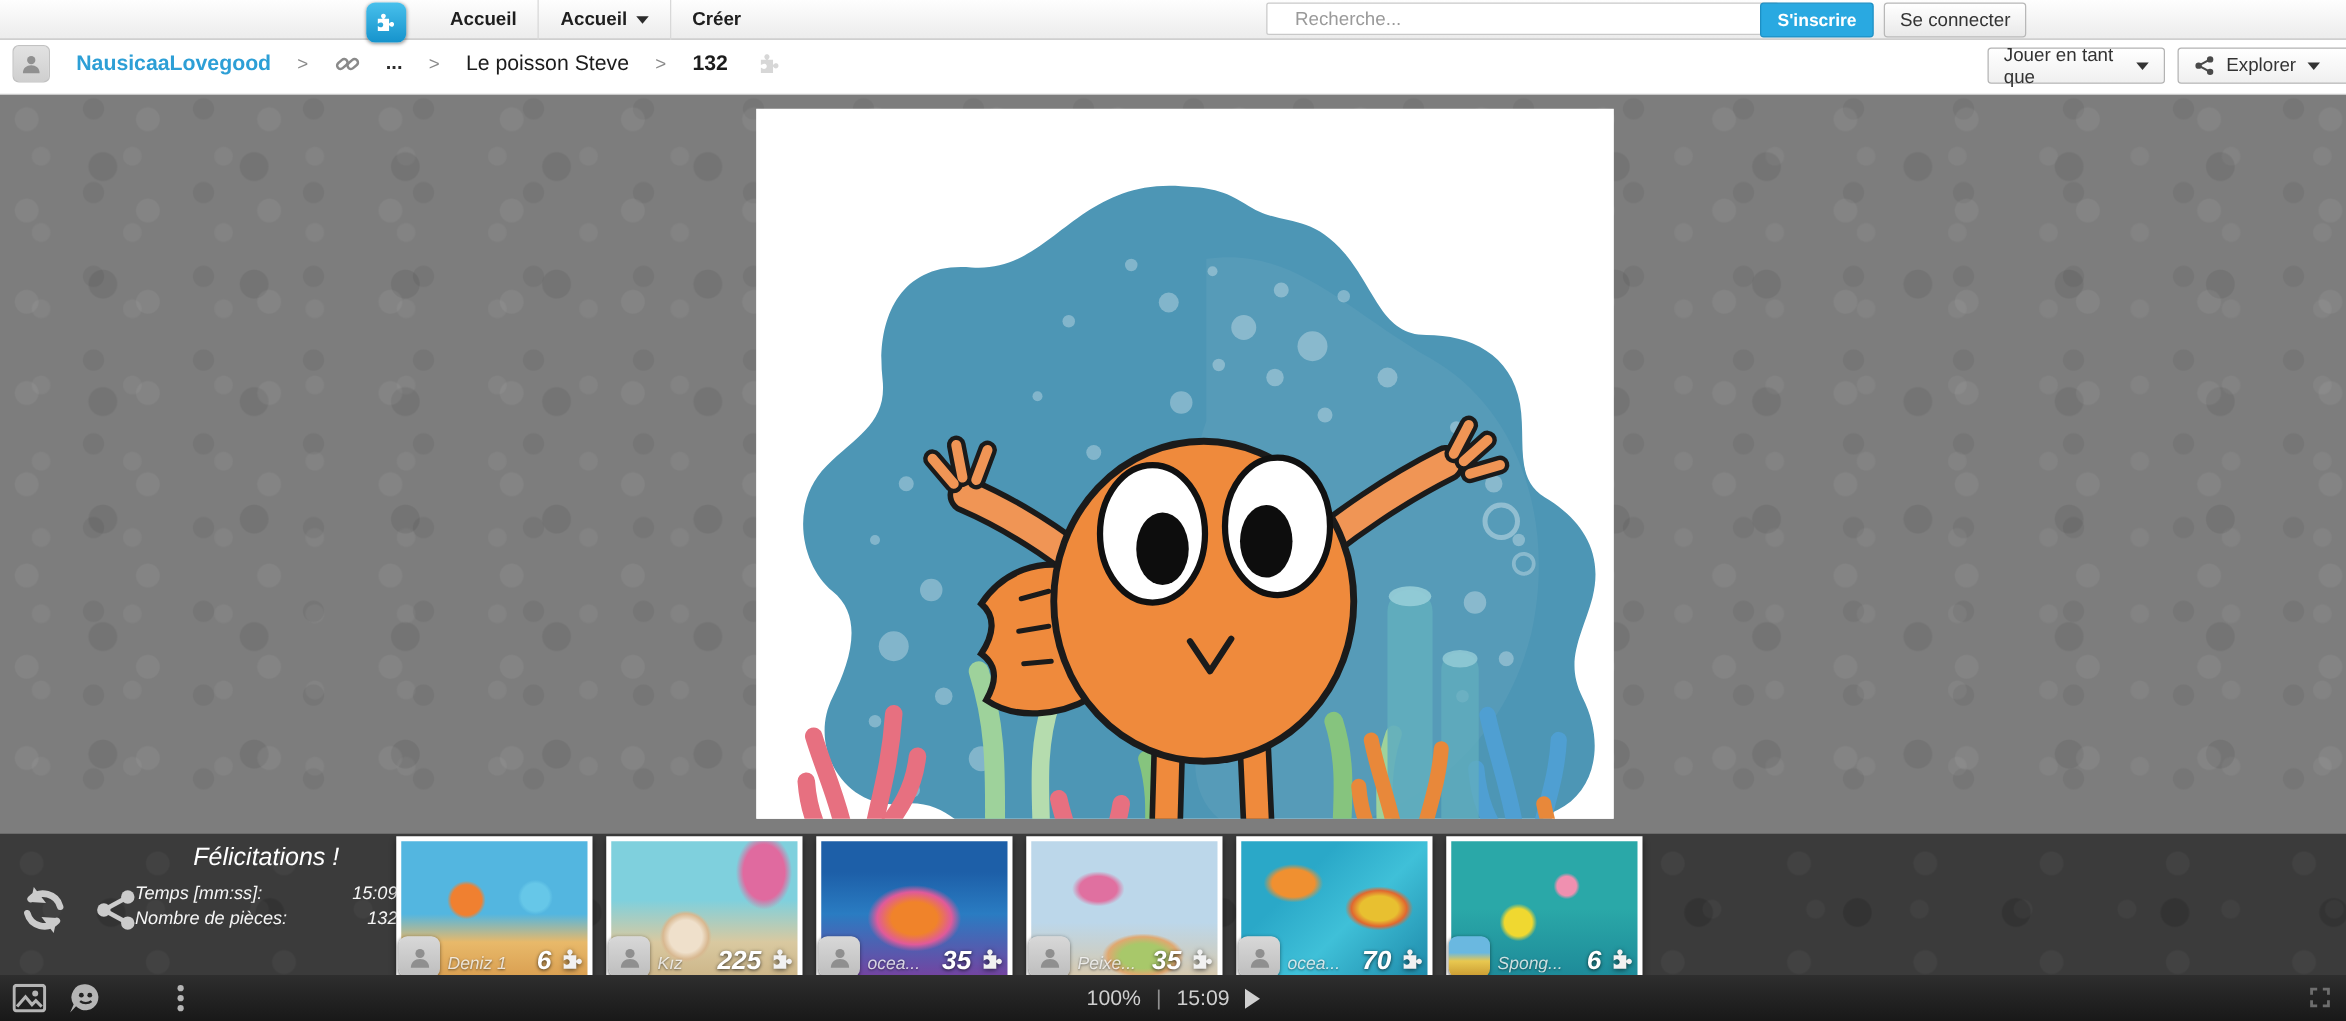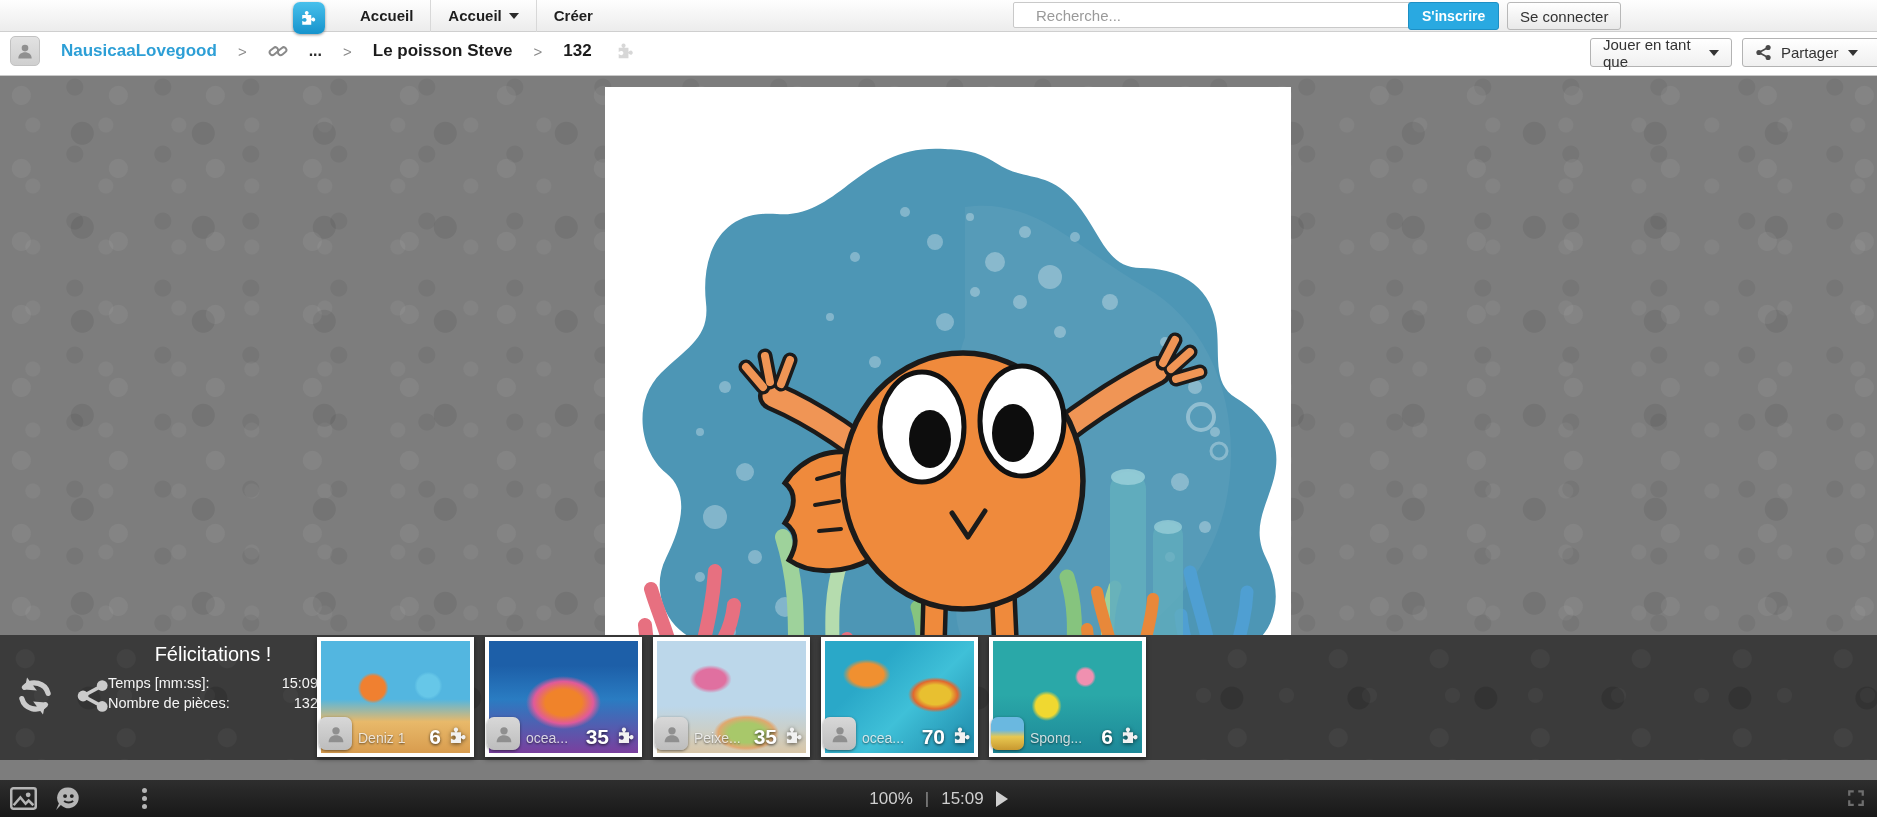--- a/index.html
+++ b/index.html
@@ -31,45 +31,45 @@
 
   
   .crumb-bar{position:absolute;top:31px;left:0;width:100%;height:44px;background:#fff;
     border-bottom:1px solid #c9c9c9;z-index:20;}
   .crumb{position:absolute;left:10px;top:0;height:40px;display:flex;align-items:center;gap:21px;}
   .avatar-sq{width:28px;height:28px;border-radius:5px;background:linear-gradient(#e2e2e2,#cfcfcf);
     border:1px solid #c2c2c2;display:flex;align-items:center;justify-content:center;}
   .crumb-user{color:#2d9fd6;font-weight:bold;font-size:17px;cursor:pointer;}
   .crumb-sep{color:#8a8a8a;font-size:15px;}
   .crumb-ellipsis{color:#2b2b2b;font-weight:bold;font-size:16px;cursor:pointer;}
-  .crumb-title{color:#1c1c1c;font-weight:bold;font-size:17px;}
+  .crumb-title{color:#1c1c1c;font-weight:normal;font-size:17px;}
   .crumb-count{color:#1c1c1c;font-weight:bold;font-size:17px;}
   .crumb-btn{position:absolute;top:7px;height:29px;background:linear-gradient(#ffffff,#f0f0f0);
     border:1px solid #b3b3b3;border-radius:3px;color:#333;font-size:15px;display:flex;
     align-items:center;gap:9px;padding:0 12px;cursor:pointer;box-sizing:border-box;}
   .crumb-btn .chev{border-top-color:#333;}
 
   
   .main-area{position:absolute;top:75px;left:0;width:100%;height:580px;background-color:#7d7d7d;
     background-image:
       radial-gradient(circle at 22% 28%, rgba(255,255,255,.055) 0 9px, transparent 10px),
       radial-gradient(circle at 68% 62%, rgba(0,0,0,.075) 0 11px, transparent 12px),
       radial-gradient(circle at 45% 82%, rgba(255,255,255,.045) 0 7px, transparent 8px),
       radial-gradient(circle at 85% 18%, rgba(0,0,0,.06) 0 8px, transparent 9px);
     background-size:97px 73px,121px 94px,73px 61px,88px 67px;}
   .puzzle-img{position:absolute;left:605px;top:12px;width:686px;height:568px;background:#fff;
     overflow:hidden;}
 
   
-  .panel{position:absolute;top:635px;left:0;width:100%;height:125px;background-color:#3b3b3b;
+  .panel{position:absolute;top:667px;left:0;width:100%;height:125px;background-color:#3b3b3b;
     background-image:
       radial-gradient(circle at 25% 30%, rgba(255,255,255,.035) 0 9px, transparent 10px),
       radial-gradient(circle at 70% 65%, rgba(0,0,0,.13) 0 11px, transparent 12px),
       radial-gradient(circle at 50% 85%, rgba(255,255,255,.03) 0 7px, transparent 8px);
-    background-size:101px 79px,127px 97px,83px 71px;z-index:10;}
+    background-size:101px 79px,127px 97px,83px 71px;z-index:10;font-style:italic;}
   .panel-icons{position:absolute;left:14px;top:40px;display:flex;gap:20px;align-items:center;}
   .panel-icon{cursor:pointer;}
   .congrats{position:absolute;left:108px;top:5px;width:210px;color:#fff;}
   .congrats-title{font-size:20px;text-align:center;margin:3px 0 9px;font-weight:normal;color:#fff;}
   .stat-row{display:flex;justify-content:space-between;font-size:14.5px;color:#f5f5f5;margin:4px 0;}
 
   
   .thumbs{position:absolute;left:317px;top:2px;display:flex;gap:11px;}
   .thumb{width:157px;height:120px;background:#fff;padding:4px;box-sizing:border-box;position:relative;
     box-shadow:0 2px 5px rgba(0,0,0,.45);cursor:pointer;flex:none;}
@@ -193,21 +193,21 @@
         <g fill="#4a4a4a">
             <circle cx="18.5" cy="5" r="3.6"></circle>
             <circle cx="5.5" cy="12" r="3.6"></circle>
             <circle cx="18.5" cy="19" r="3.6"></circle>
           </g>
         <g stroke="#4a4a4a" stroke-width="2.4">
             <line x1="5.5" y1="12" x2="18.5" y2="5"></line>
             <line x1="5.5" y1="12" x2="18.5" y2="19"></line>
           </g>
       </svg>
-      <span>Partager</span>
+      <span>Explorer</span>
       <span class="chev"></span>
     </div>
   </div>
 
   <div class="main-area">
     <div class="puzzle-img">
       
       <svg width="686" height="686" viewBox="0 0 686 686">
         <rect width="686" height="686" fill="#ffffff"></rect>
 
@@ -371,20 +371,34 @@
               <path d="M4 21c0-5 3.6-7.6 8-7.6s8 2.6 8 7.6z" fill="#8f8f8f"></path>
             </svg>
         </span>
         <span class="thumb-label">Deniz 1</span>
         <span class="thumb-count">6</span>
         <svg class="thumb-puzzle" width="27" height="27" viewBox="0 0 64 64">
             <path fill="#f1f1f1" d="M14 24h10.5c-3.5-2.6-4.6-5.4-2.9-8.3 1.8-3.2 6.9-3.2 8.7 0 1.7 2.9.6 5.7-2.9 8.3H38v10.6c2.6-3.5 5.4-4.6 8.3-2.9 3.2 1.8 3.2 6.9 0 8.7-2.9 1.7-5.7.6-8.3-2.9V50H14V39.4c3.5 2.6 6.3 3.7 9.2 2 3.2-1.8 3.2-6.9 0-8.7-2.9-1.7-5.7-.6-9.2 2z"></path>
           </svg>
       </div>
 
+      <div class="thumb">
+        <div class="thumb-img t3"></div>
+        <span class="thumb-ava">
+          <svg width="22" height="22" viewBox="0 0 24 24">
+              <circle cx="12" cy="8.5" r="4" fill="#8f8f8f"></circle>
+              <path d="M4 21c0-5 3.6-7.6 8-7.6s8 2.6 8 7.6z" fill="#8f8f8f"></path>
+            </svg>
+        </span>
+        <span class="thumb-label">Kız</span>
+        <span class="thumb-count">225</span>
+        <svg class="thumb-puzzle" width="27" height="27" viewBox="0 0 64 64">
+            <path fill="#f1f1f1" d="M14 24h10.5c-3.5-2.6-4.6-5.4-2.9-8.3 1.8-3.2 6.9-3.2 8.7 0 1.7 2.9.6 5.7-2.9 8.3H38v10.6c2.6-3.5 5.4-4.6 8.3-2.9 3.2 1.8 3.2 6.9 0 8.7-2.9 1.7-5.7.6-8.3-2.9V50H14V39.4c3.5 2.6 6.3 3.7 9.2 2 3.2-1.8 3.2-6.9 0-8.7-2.9-1.7-5.7-.6-9.2 2z"></path>
+          </svg>
+      </div>
 
       <div class="thumb">
         <div class="thumb-img t4"></div>
         <span class="thumb-ava">
           <svg width="22" height="22" viewBox="0 0 24 24">
               <circle cx="12" cy="8.5" r="4" fill="#8f8f8f"></circle>
               <path d="M4 21c0-5 3.6-7.6 8-7.6s8 2.6 8 7.6z" fill="#8f8f8f"></path>
             </svg>
         </span>
         <span class="thumb-label">ocea...</span>

